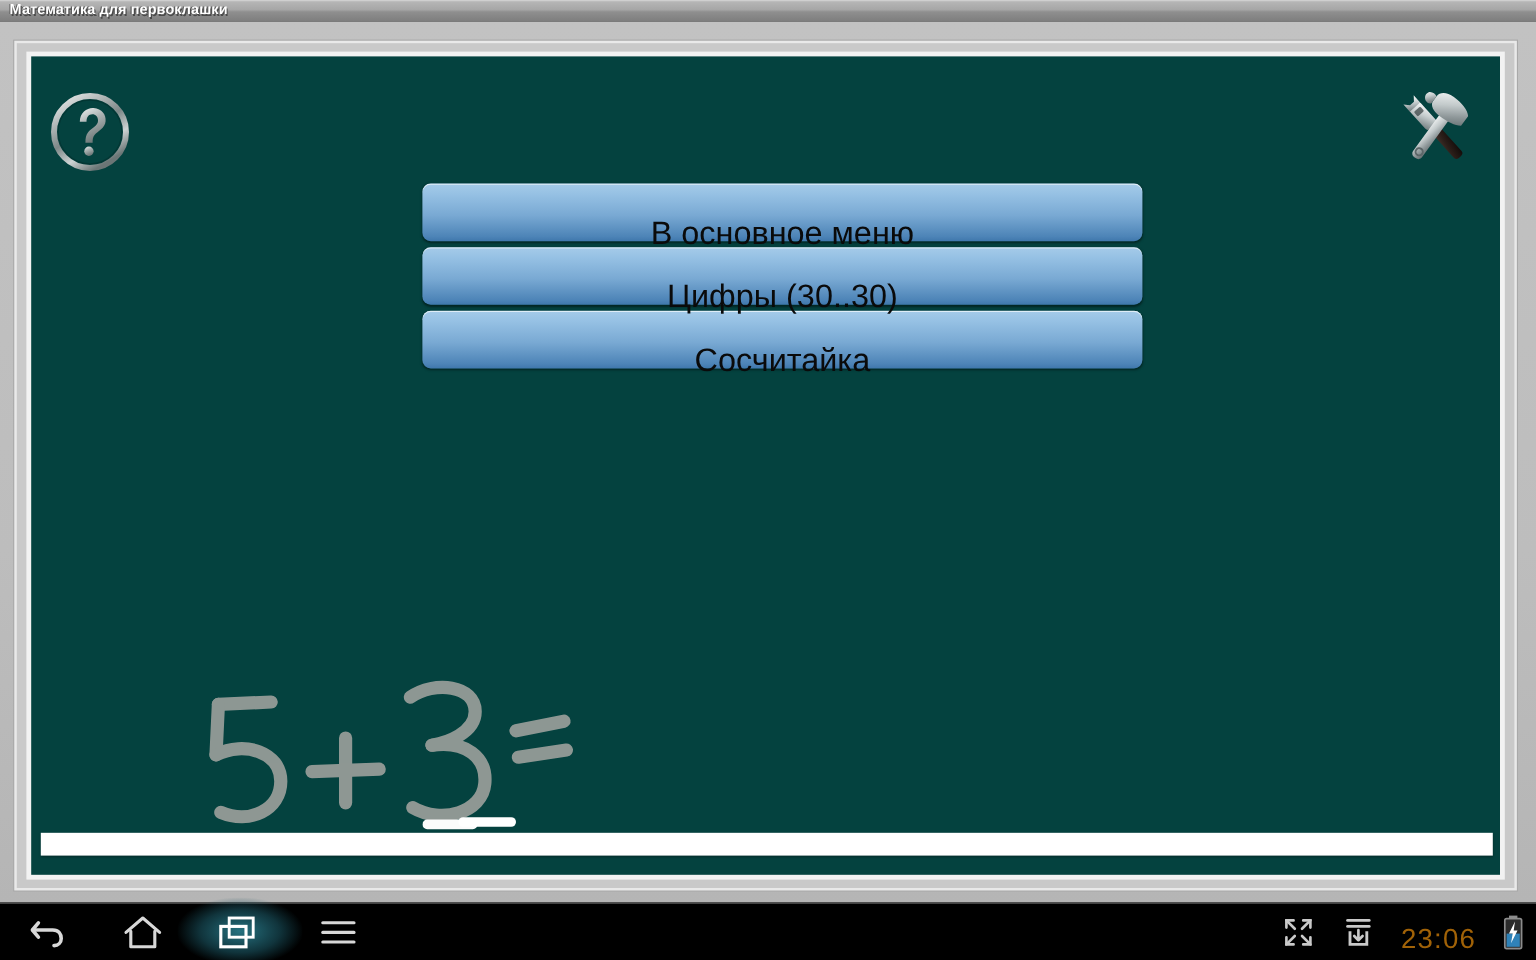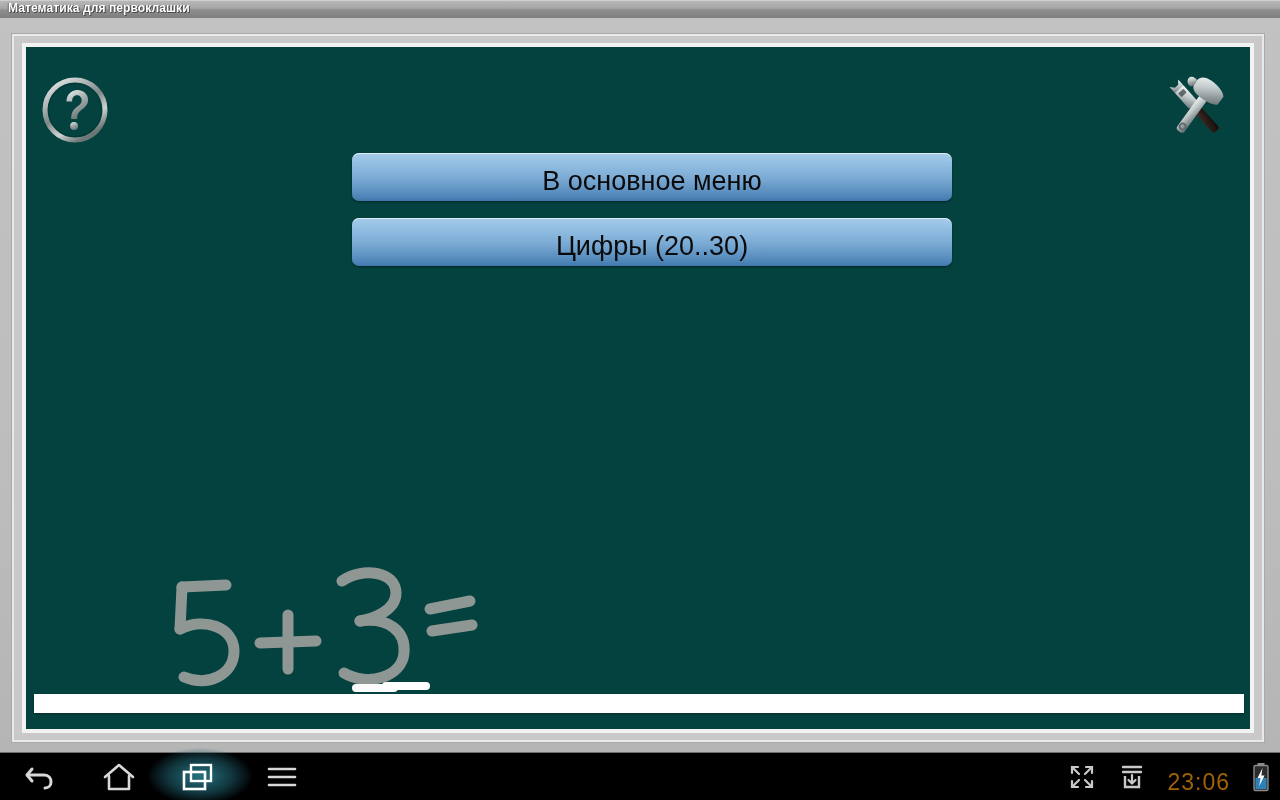--- a/index.html
+++ b/index.html
@@ -106,37 +106,37 @@
   .menu-buttons {
     position: absolute;
     left: 326px;
     top: 106px;
     width: 600px;
   }
   .menu-btn {
     display: block;
     width: 600px;
     height: 48px;
-    margin-bottom: 17px;
+    margin-bottom: 5px;
     border: none;
     border-radius: 7px;
     background: linear-gradient(to bottom,
                 #a5cbe9 0%,
                 #96c1e4 18%,
                 #79a9d3 55%,
                 #4d84b7 92%,
                 #3f77ac 100%);
     box-shadow: inset 0 1px 0 rgba(255,255,255,0.65),
                 0 1px 2px rgba(0,0,0,0.45);
     color: #0a0a0a;
     font-size: 27px;
     font-family: "Liberation Sans", "DejaVu Sans", sans-serif;
     line-height: 48px;
     cursor: pointer;
-    padding: 4px;
+    padding: 17px;
   }
 
   
   .chalk-draw {
     position: absolute;
     left: 130px;
     top: 490px;
     width: 380px;
     height: 180px;
     pointer-events: none;
@@ -283,21 +283,22 @@
                 <circle cx="37.5" cy="58" r="3" fill="none" stroke="#5c6668" stroke-width="1.6"></circle>
                 <path d="M22 12 C22 7 27 4 34 4 C42 4 50 6 53 10 L53 20 C49 23 42 24 34 24 C27 24 22 21 22 17 Z" fill="url(#steel)"></path>
                 <path d="M22 12 C20 11 16 11 14.5 13.5 C13 16 14.5 19.5 17.5 20.5 C19.5 21.2 21.5 20.5 22 19 Z" fill="url(#steel)"></path>
               </g>
             </svg>
           </div>
 
 
           <div class="menu-buttons">
             <button class="menu-btn">В основное меню</button>
-            <button class="menu-btn">Цифры (20..30)</button>
+            <button class="menu-btn">Цифры (30..30)</button>
+            <button class="menu-btn">Сосчитайка</button>
           </div>
 
           <div class="chalk-draw">
             <svg width="380" height="180" viewBox="0 0 380 180">
               <g fill="none" stroke="#9a9f9b" stroke-width="11" stroke-linecap="round" stroke-linejoin="round" opacity="0.92">
 
                 <path d="M70 48 L26 50"></path>
                 <path d="M26 50 L24 92"></path>
                 <path d="M24 92 C48 80 78 90 78 114 C78 138 52 150 28 140"></path>
 

